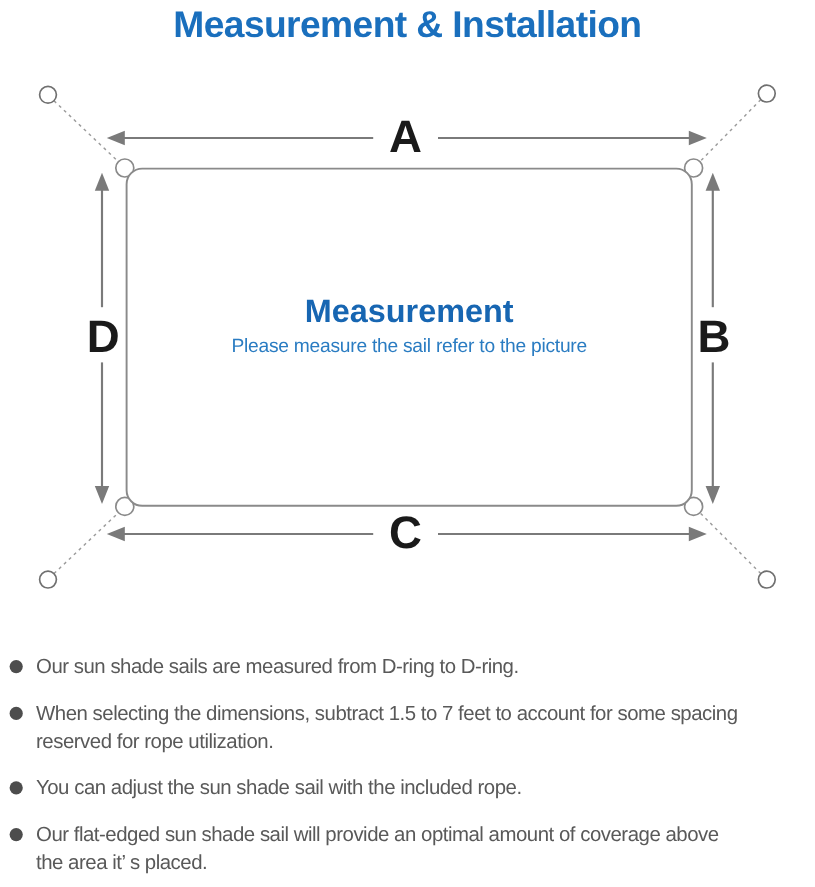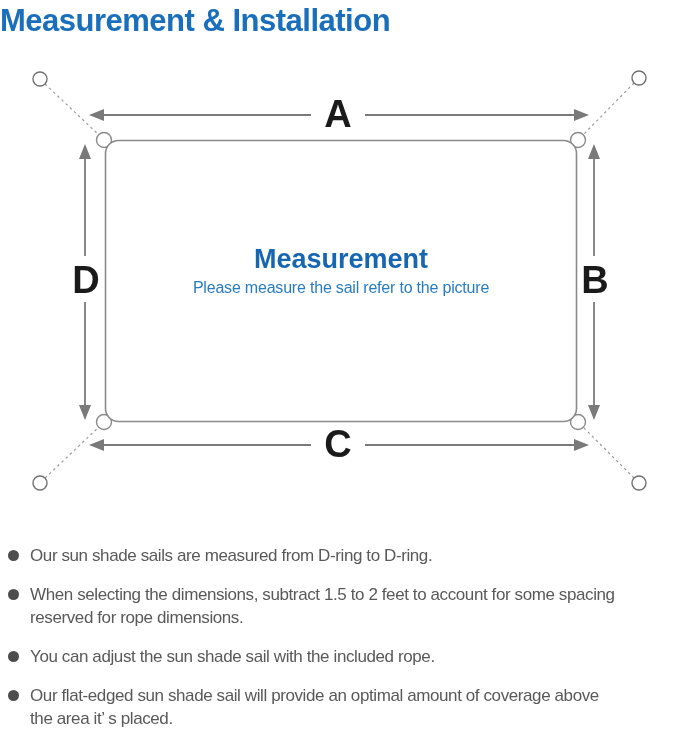--- a/index.html
+++ b/index.html
@@ -2,21 +2,21 @@
 <html style="--title_blue: #1a6fbd; --center_blue: #1766b2; --subtitle_blue: #2a7cc2; --line_gray: #8a8a8a; --arrow_gray: #7a7a7a; --dash_gray: #9b9b9b; --anchor_gray: #707070; --label_black: #1a1a1a; --text_gray: #595959; --dot_gray: #4d4d4d;"><head>
 <meta charset="utf-8">
 <style>
   html,body{margin:0;padding:0;background:#fff;}
   .page{
     position:relative;width:679px;height:739px;background:#fff;overflow:hidden;
     font-family:"Liberation Sans",sans-serif;
   }
   .page-title{
     position:absolute;top:0;left:0;right:0;margin:0;padding-top:3px;
-    font-size:31px;font-weight:bold;letter-spacing:-0.5px;
+    text-align:center;font-size:31px;font-weight:bold;letter-spacing:-0.5px;
     color:var(--title_blue,#1a6fbd);
   }
   svg.diagram{position:absolute;top:50px;left:0;}
   .dash{stroke:var(--dash_gray,#9b9b9b);stroke-width:1.2;stroke-dasharray:2.5 3.2;fill:none;}
   .anchor{fill:#fff;stroke:var(--anchor_gray,#707070);stroke-width:1.4;}
   .ring{fill:#fff;stroke:var(--line_gray,#8a8a8a);stroke-width:1.4;}
   .sail{fill:#fff;stroke:var(--line_gray,#8a8a8a);stroke-width:1.6;}
   .arrow{stroke:var(--arrow_gray,#7a7a7a);stroke-width:1.8;fill:none;}
   .head{fill:var(--arrow_gray,#7a7a7a);stroke:none;}
   .dim-label{
@@ -111,22 +111,22 @@
       <span class="dot"></span>
       <div class="lines">
         <div class="ln">Our sun shade sails are measured from D-ring to D-ring.</div>
       </div>
     </div>
 
 
     <div class="bullet">
       <span class="dot"></span>
       <div class="lines">
-        <div class="ln">When selecting the dimensions, subtract 1.5 to 2 feet to account for some spacing</div>
-        <div class="ln">reserved for rope dimensions.</div>
+        <div class="ln">When selecting the dimensions, subtract 1.5 to 7 feet to account for some spacing</div>
+        <div class="ln">reserved for rope utilization.</div>
       </div>
     </div>
 
     <div class="bullet">
       <span class="dot"></span>
       <div class="lines">
         <div class="ln">You can adjust the sun shade sail with the included rope.</div>
       </div>
     </div>
 

